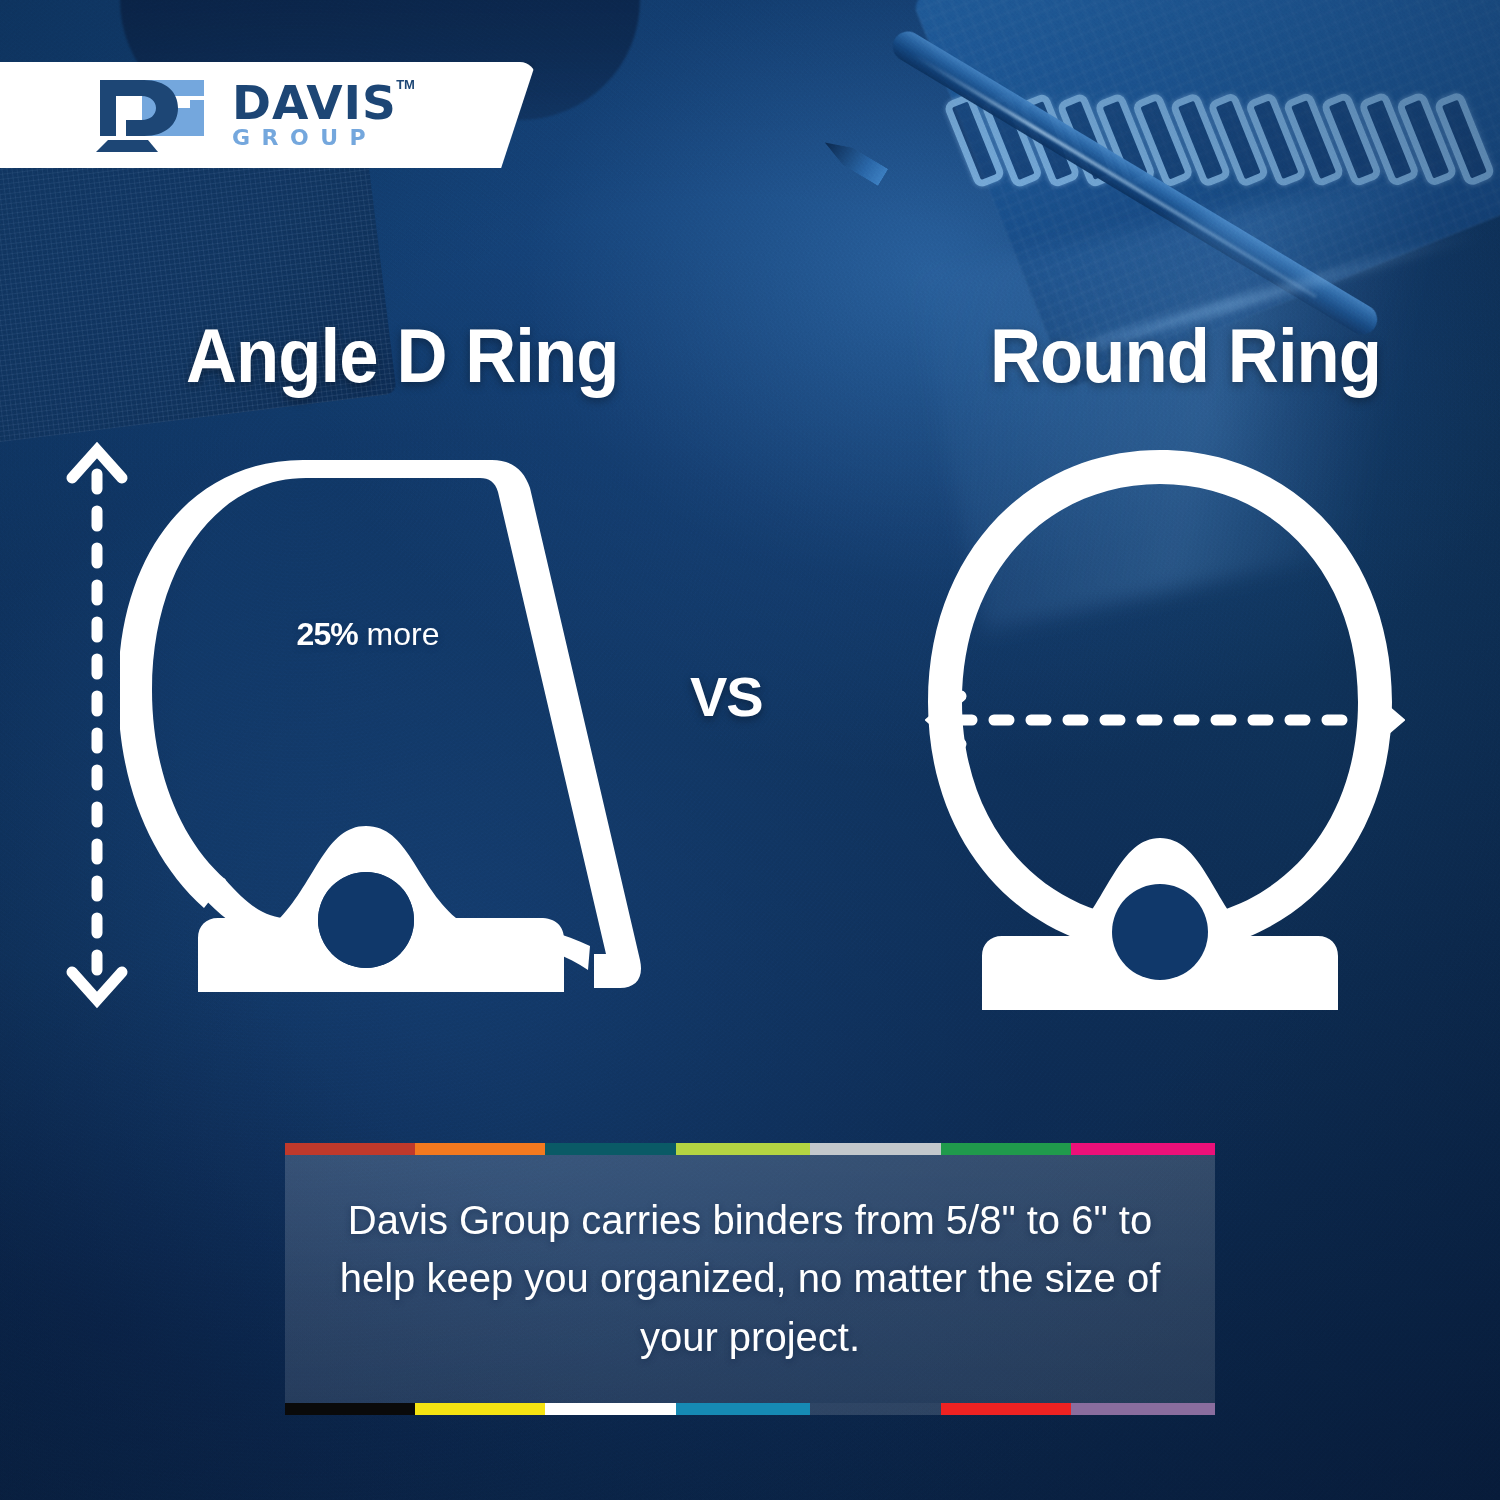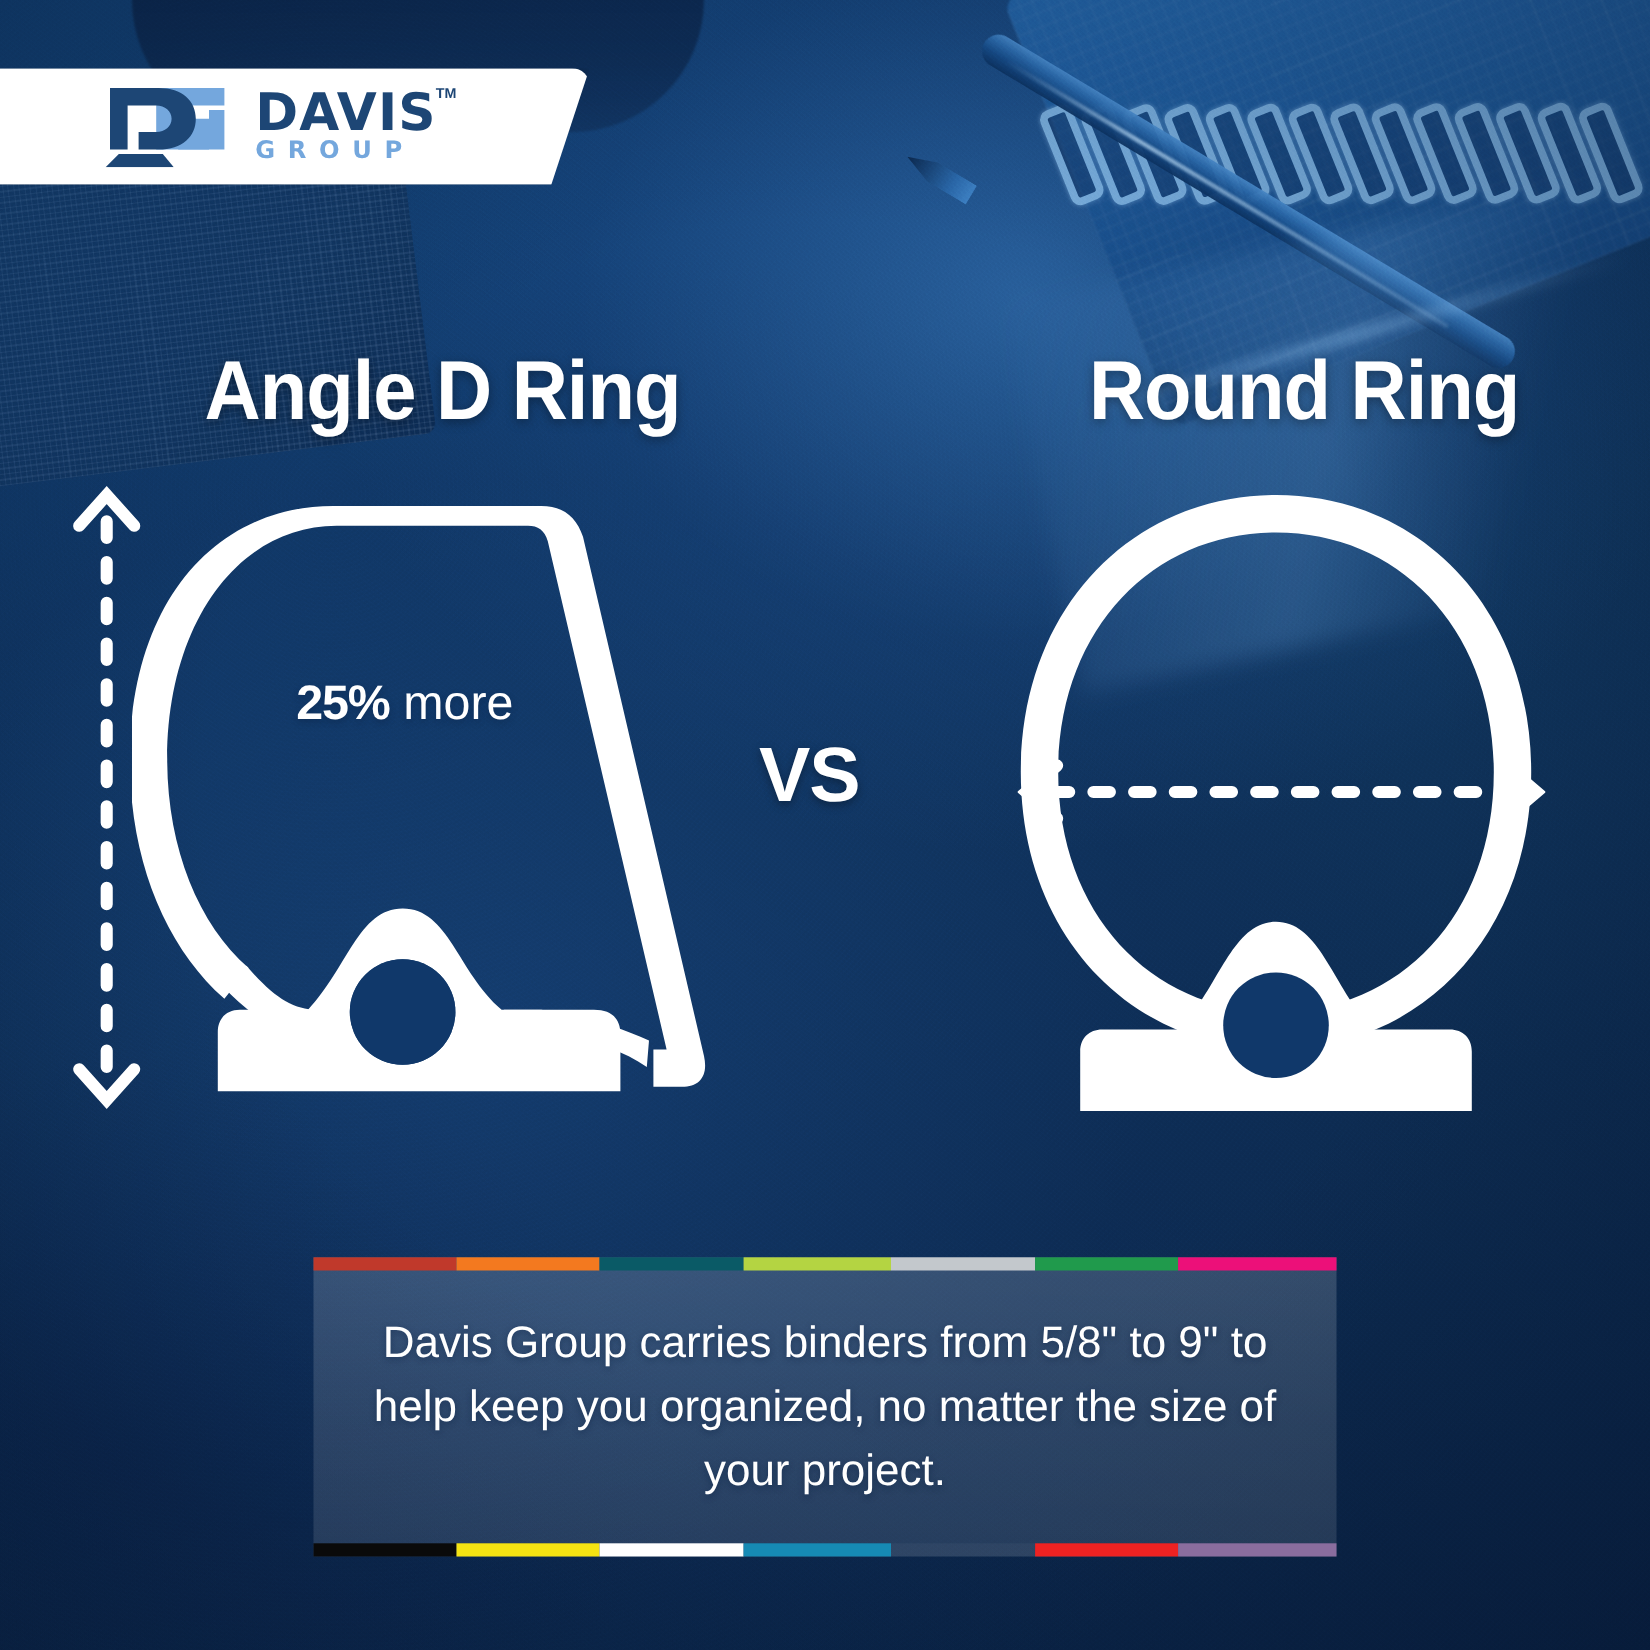--- a/index.html
+++ b/index.html
@@ -216,35 +216,35 @@
   
   .storage-callout {
     position: absolute;
     left: 233px; top: 618px;
     width: 270px;
     text-align: center;
     color: #ffffff;
     text-shadow: 0 2px 6px rgba(10,35,70,0.45);
     line-height: 1.0;
   }
-  .storage-line1 { font-size: 44px; white-space: nowrap; }
+  .storage-line1 { font-size: 32px; white-space: nowrap; }
   .storage-pct   { font-weight: 700; letter-spacing: -1px; }
   .storage-more  { font-weight: 400; letter-spacing: 0px; }
   .storage-line2 {
     font-size: 53px;
     font-weight: 700;
     letter-spacing: 0.5px;
     margin-top: 6px;
   }
 
   
   #vs-label {
     position: absolute;
     left: 690px; top: 664px;
-    font-size: 70px;
+    font-size: 56px;
     font-weight: 700;
     color: #ffffff;
     letter-spacing: -1px;
     text-shadow: 0 3px 9px rgba(0,0,0,0.35);
   }
 
   
   #arrow-vertical   { position: absolute; left: 62px;  top: 440px; }
   #arrow-horizontal { position: absolute; left: 925px; top: 688px; }
 
@@ -459,21 +459,21 @@
     <div class="banner-bg"></div>
     <div class="strip strip-top" id="strip-top">
         <span style="background: rgb(192, 57, 43); flex: 14 1 0%;"></span>
         <span style="background: rgb(243, 121, 31); flex: 14 1 0%;"></span>
         <span style="background: rgb(10, 90, 102); flex: 14 1 0%;"></span>
         <span style="background: rgb(180, 212, 66); flex: 14.5 1 0%;"></span>
         <span style="background: rgb(195, 200, 204); flex: 14 1 0%;"></span>
         <span style="background: rgb(32, 154, 76); flex: 14 1 0%;"></span>
         <span style="background: rgb(236, 16, 121); flex: 15.5 1 0%;"></span>
       </div>
-    <div class="banner-text">Davis Group carries binders from 5/8" to 9" to help keep you organized, no matter the size of your project.</div>
+    <div class="banner-text">Davis Group carries binders from 5/8" to 6" to help keep you organized, no matter the size of your project.</div>
     <div class="strip strip-bottom" id="strip-bottom">
         <span style="background: rgb(10, 10, 10); flex: 14 1 0%;"></span>
         <span style="background: rgb(245, 227, 18); flex: 14 1 0%;"></span>
         <span style="background: rgb(255, 255, 255); flex: 14 1 0%;"></span>
         <span style="background: rgb(22, 138, 180); flex: 14.5 1 0%;"></span>
         <span style="background: rgba(255, 255, 255, 0.04); flex: 14 1 0%;"></span>
         <span style="background: rgb(238, 34, 34); flex: 14 1 0%;"></span>
         <span style="background: rgb(138, 109, 158); flex: 15.5 1 0%;"></span>
       </div>
   </div>

